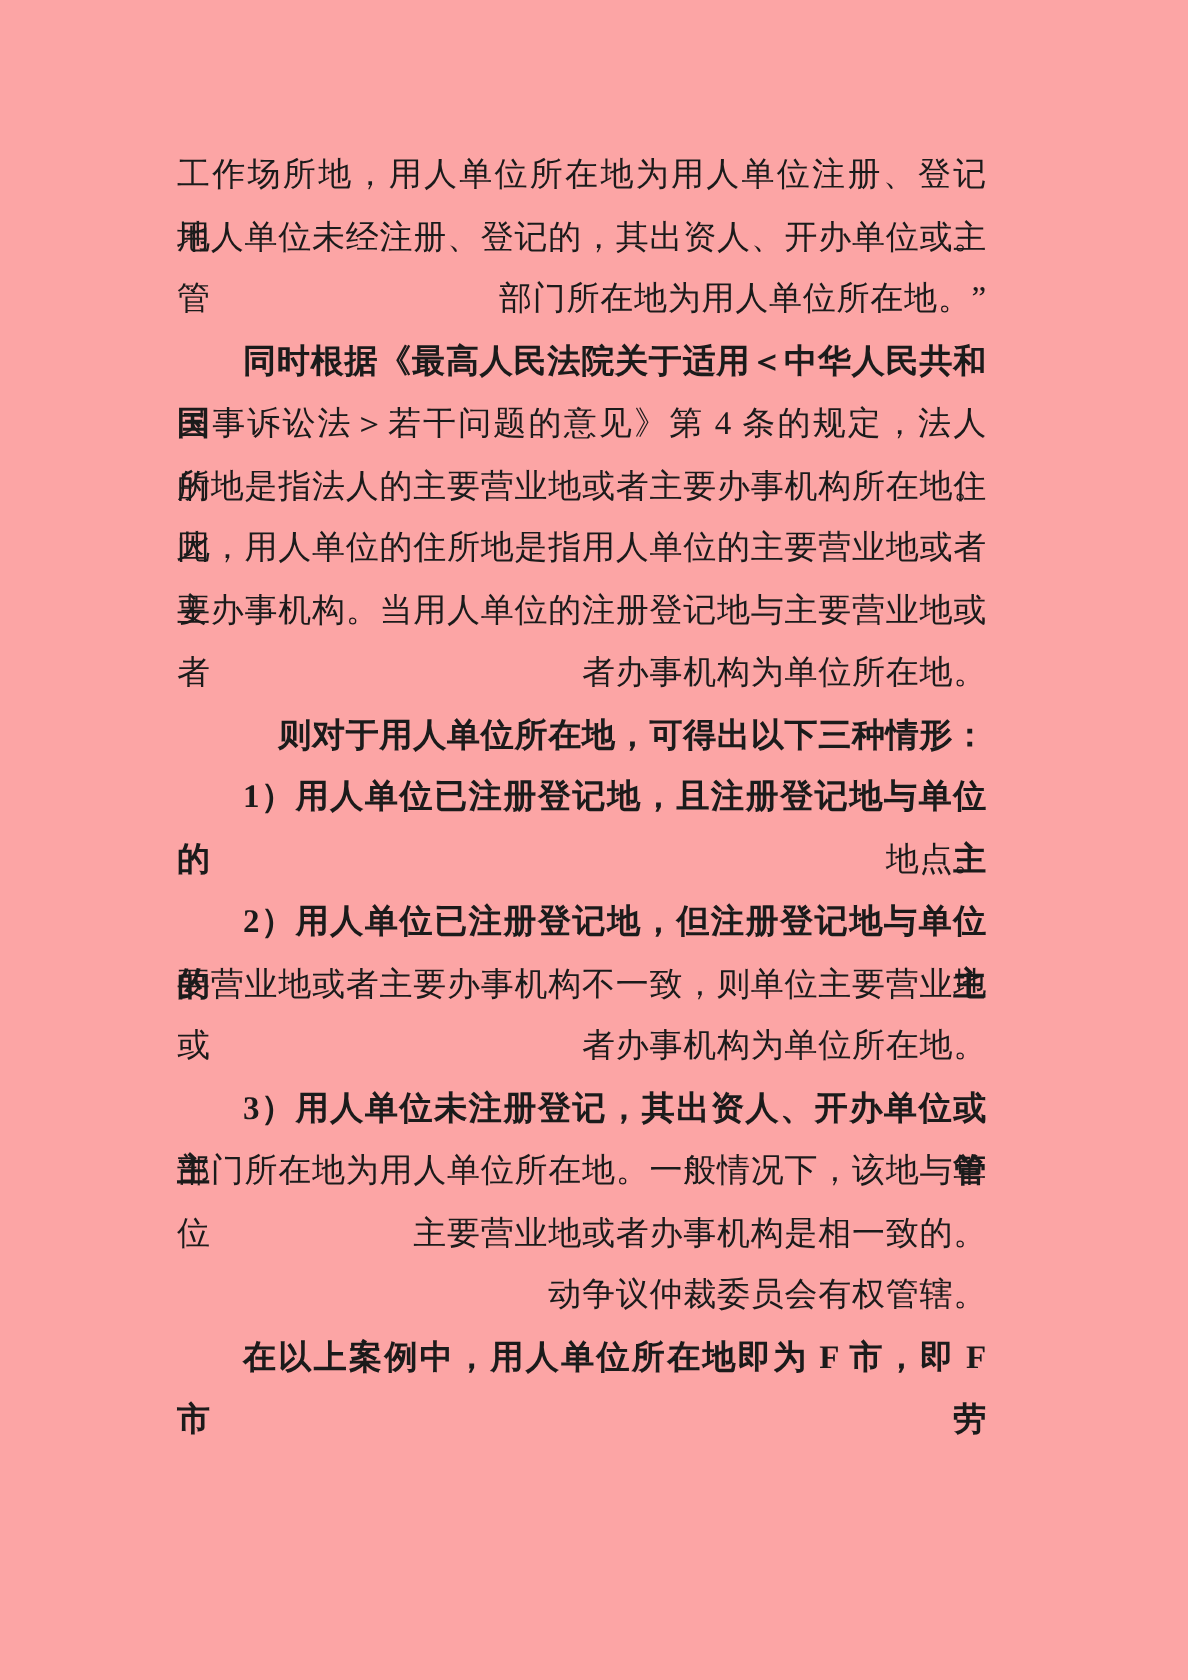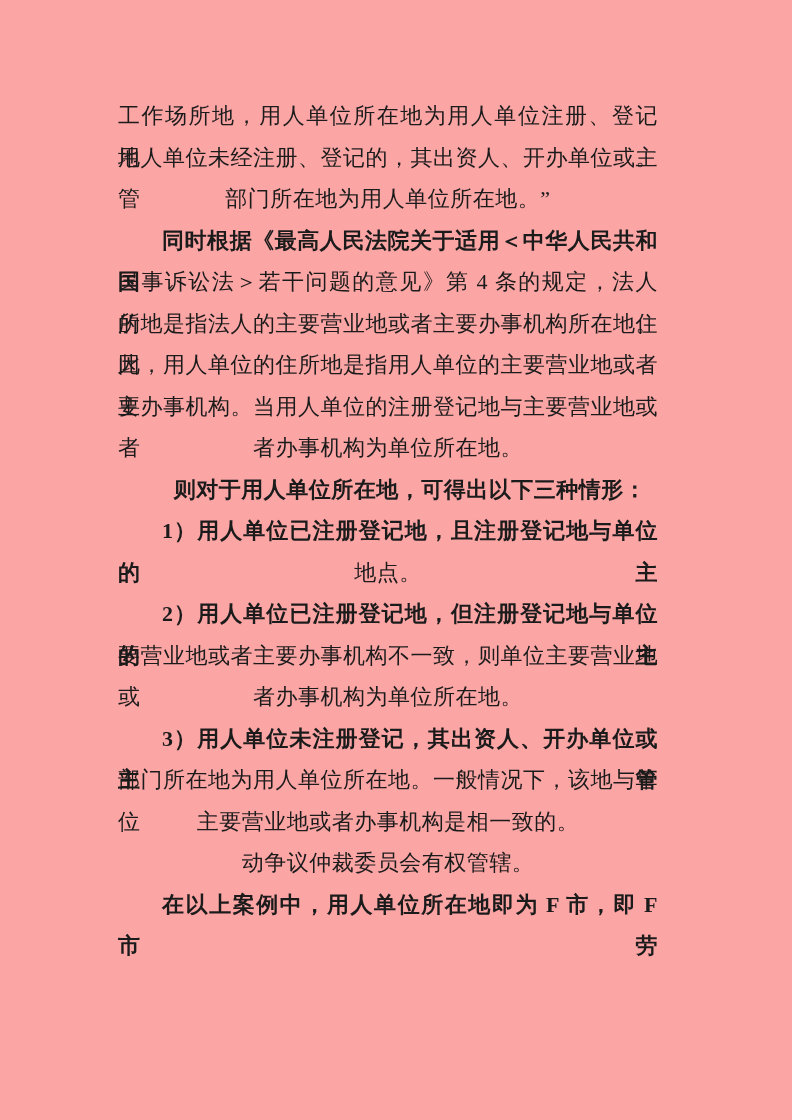--- a/index.html
+++ b/index.html
@@ -21,21 +21,21 @@
     top: 95px;
     width: 540px;
     color: #1b1b1b;
   }
   .text-line {
     font-size: 22px;
     line-height: 41.5px;
     height: 41.5px;
     white-space: nowrap;
     letter-spacing: 0.5px;
-    text-align: center;
+    text-align: right;
   }
   .text-line.justify {
     white-space: normal;
     text-align: justify;
     text-align-last: justify;
     text-justify: inter-character;
   }
   .text-line.indent {
     text-indent: 44px;
     font-weight: bold;

